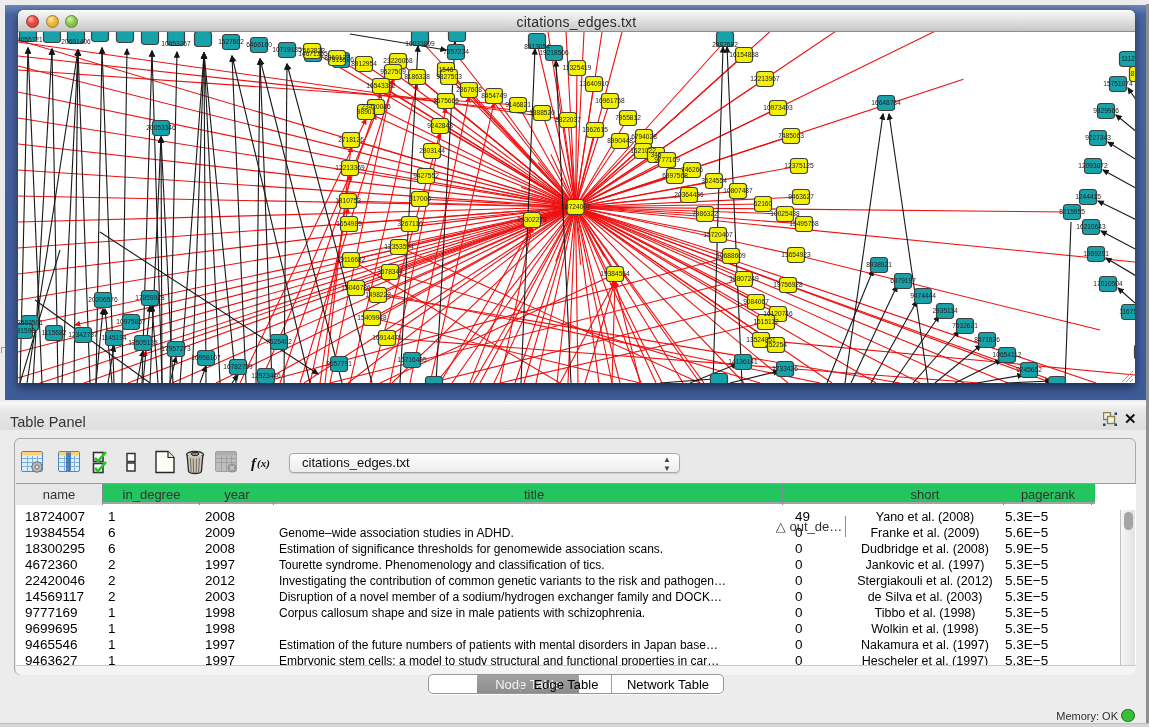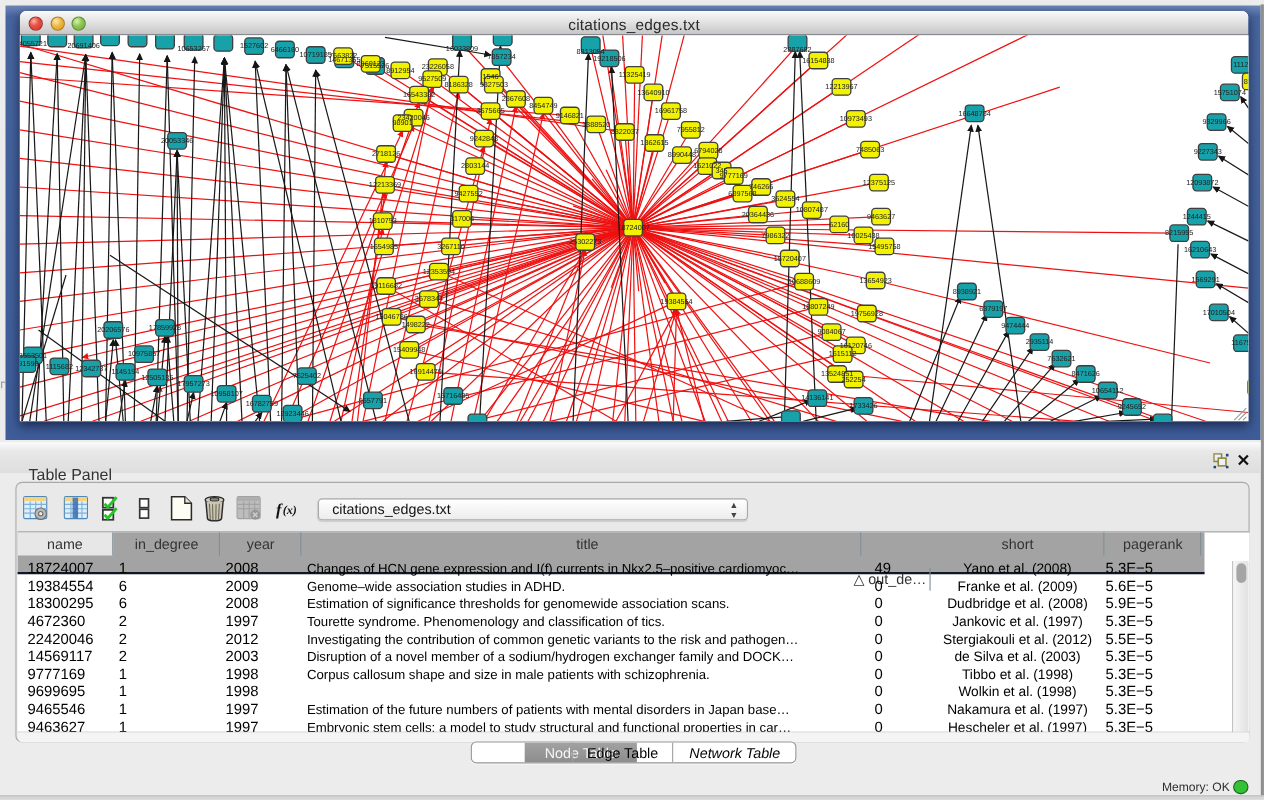--- a/index.html
+++ b/index.html
@@ -14,33 +14,33 @@
 #titlebar .tl { position:absolute; top:4.5px; width:13px; height:13px; border-radius:50%; }
 #tl-r { left:7.5px; background:radial-gradient(circle at 35% 30%, #ffb3ab 0, #ea5045 40%, #c33b32 100%); border:0.5px solid #9d2f28;}
 #tl-y { left:27.5px; background:radial-gradient(circle at 35% 30%, #ffe9b0 0, #eeb73f 45%, #d29a2c 100%); border:0.5px solid #a87b22;}
 #tl-g { left:46.5px; background:radial-gradient(circle at 35% 30%, #d6f3b0 0, #8ec651 45%, #6da73b 100%); border:0.5px solid #5c8a2f;}
 #title { position:absolute; top:3.5px; width:100%; text-align:center; font-size:14px; color:#2a2a2a; letter-spacing:0.2px; }
 #canvas { position:absolute; left:0; top:22px; width:1117px; height:351px; background:#fff; overflow:hidden; }
 #rstrip { position:absolute; left:1146px; top:4px; width:3px; height:720px; background:#8f8f8f; }
 #tpanel { position:absolute; left:0; top:400px; width:1146px; height:327px; background:#ececec; }
 #tphead { position:absolute; left:0; top:2px; width:1146px; height:28px;
   background:linear-gradient(180deg,#fbfbfb 0,#e8e8e8 30%,#dedede 100%); }
-#tphead .t { position:absolute; left:10px; top:22px; font-size:14.5px; color:#333;margin-left:16px; }
+#tphead .t { position:absolute; left:10px; top:12px; font-size:14.5px; color:#333; }
 #container { position:absolute; left:14px; top:38px; width:1122px; height:237px;
   border:1px solid #a9a9a9; border-radius:6px; background:#e9e9e9; }
 #toolbar { position:absolute; left:0; top:0; width:100%; height:43px; }
 #combo { position:absolute; left:274px; top:14px; width:391px; height:20px; border:1px solid #a9a9a9;
   border-radius:4px; background:linear-gradient(180deg,#ffffff 0,#ececec 100%);
   font-size:13px; color:#111; line-height:18px; padding-left:12px;
   box-shadow:0 1px 1px rgba(0,0,0,0.12); }
 #combo .arr { position:absolute; right:8px; top:1px; font-size:8px; color:#444; line-height:9px; }
 #tbl { position:absolute; left:1px; top:44px; width:1120px; height:182px; background:#fff;
   border-top:1px solid #9a9a9a; }
-#thead { position:absolute; left:0; top:0; width:1079px; height:38px; background:#a3a3a3;
-  border-bottom:2px solid #0f172a; font-size:13px; color:#333; }
+#thead { position:absolute; left:0; top:0; width:1079px; height:20px; background:#22c55e;
+  border-bottom:2px solid #a3a3a3; font-size:13px; color:#333; }
 #thead .h { position:absolute; top:0; height:21px; line-height:21px; text-align:center;
   border-right:1px solid #7e8f99; }
 #rowsarea { position:absolute; left:0; top:25px; width:1104px; height:157px; overflow:hidden; }
 .tr { position:relative; height:16px; line-height:16px; font-size:13.5px; color:#000; white-space:nowrap; }
 .c { position:absolute; top:0; height:16px; }
 .c1 { left:9px; } .c2 { left:92px; } .c3 { left:189px; } .c4 { left:263px; width:492px; overflow:hidden; font-size:12px; }
 .c5 { left:779px; } .c6 { left:830px; width:158px; text-align:center; font-size:12.5px; } .c7 { left:989px; }
 #vsb { position:absolute; right:1px; top:26px; width:15px; height:156px;
   background:linear-gradient(90deg,#f6f6f6,#e2e2e2); border-left:1px solid #c2c2c2; }
 #vsb .th { position:absolute; left:2.5px; top:2px; width:9px; height:18px; border-radius:5px; background:#a5a5a5; }
@@ -704,21 +704,20 @@
         <div class="h" style="left:270px;width:497px;">title</div>
         <div class="h" style="left:757px;width:73px;margin-top:32px;">△ out_de…</div>
         <div class="h" style="left:831px;width:157px;">short</div>
         <div class="h" style="left:989px;width:87px;">pagerank</div>
       </div>
       <div id="rowsarea">
           <div class="tr">
             <div class="c c1">18724007</div>
             <div class="c c2">1</div>
             <div class="c c3">2008</div>
-            <div class="c c4">Changes of HCN gene expression and I(f) currents in Nkx2.5–positive cardiomyoc…</div>
             <div class="c c5">49</div>
             <div class="c c6">Yano et al. (2008)</div>
             <div class="c c7">5.3E−5</div>
           </div>
           <div class="tr">
             <div class="c c1">19384554</div>
             <div class="c c2">6</div>
             <div class="c c3">2009</div>
             <div class="c c4">Genome–wide association studies in ADHD.</div>
             <div class="c c5">0</div>
@@ -799,18 +798,18 @@
         </div>
       <div id="vsb">
           <div class="th"></div>
         </div>
     </div>
     <div id="hstrip"></div>
   </div>
   <div id="tabs">
     <div class="seg sel" style="left:0;width:102px;margin-left:48px;">Node Table</div>
     <div class="seg" style="left:91px;width:91px;border-left:1px solid #9e9e9e;">Edge Table</div>
-    <div class="seg" style="left:182px;width:113px;border-left:1px solid #9e9e9e;font-style:italic;">Network Table</div>
+    <div class="seg" style="left:182px;width:113px;border-left:1px solid #9e9e9e;">Network Table</div>
   </div>
   <div id="status">Memory: OK</div>
   <div id="gdot"></div>
 </div>
 <div id="botline"></div>
 <div style="position:absolute;left:1px;top:347px;width:4px;height:6px;border:1px solid #9a9a9a;border-right:none;border-bottom:none;"></div>
 </body></html>

